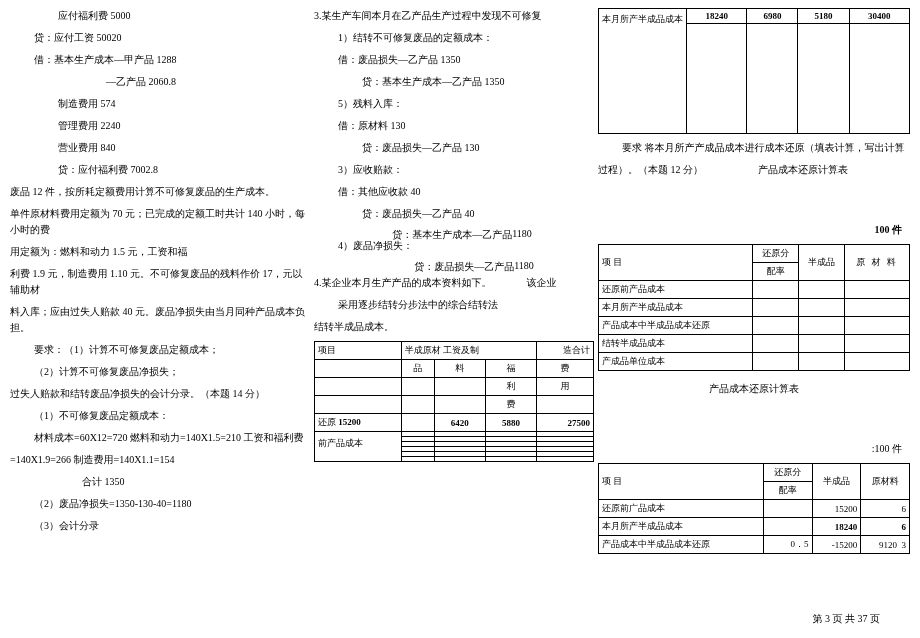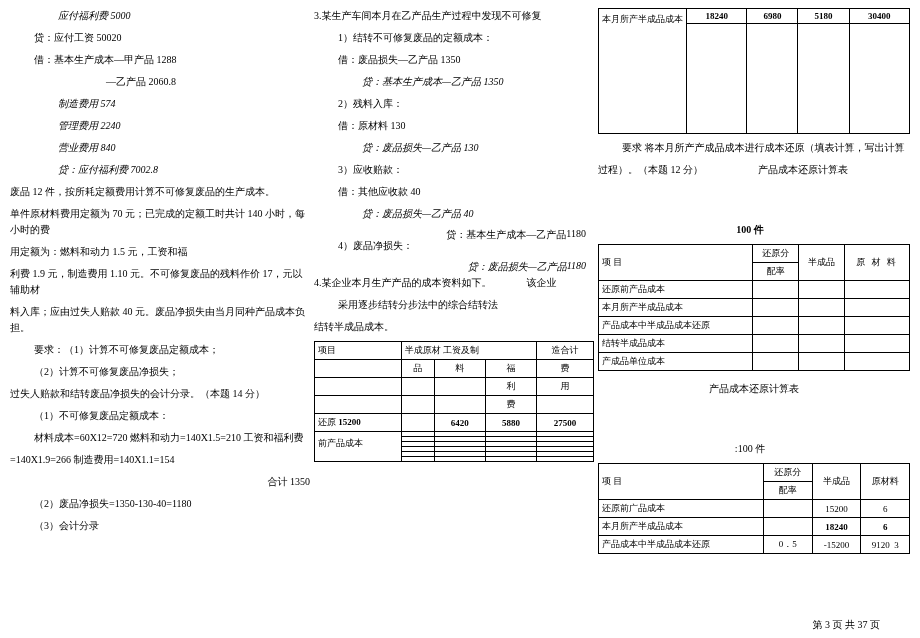--- a/index.html
+++ b/index.html
@@ -25,46 +25,46 @@
     min-width: 0;
   }
   .col1 { flex: 0 0 300px; }
   .col2 { flex: 0 0 280px; }
   .col3 { flex: 1; }
   p {
     margin: 0 0 6px 0;
     line-height: 1.6;
   }
   .indent1 { padding-left: 24px; }
-  .indent2 { padding-left: 48px; font-style: italic; }
-  .indent3 { padding-left: 72px; text-align: right; }
+  .indent2 { padding-left: 48px; }
+  .indent3 { padding-left: 72px; }
   .indent4 { padding-left: 96px; }
   .bold { font-weight: bold; }
 
   table {
     border-collapse: collapse;
     font-size: 9.5px;
     width: 100%;
   }
   td, th {
     border: 1px solid #000;
     padding: 3px 4px;
     text-align: center;
     white-space: nowrap;
   }
-  .right { text-align: center; margin-top: 44px; }
+  .right { text-align: right; margin-top: 44px; }
   .left { text-align: left !important; }
   .small-table td, .small-table th { padding: 2px 3px; font-size: 9px; }
   .footer {
     position: absolute;
-    bottom: 6px;
+    bottom: 12px;
     right: 40px;
     font-size: 10px;
   }
-  .entry-row { display: flex; justify-content: flex-end; padding-right: 8px;}
+  .entry-row { display: flex; justify-content: center; padding-right: 8px;}
   .wide { letter-spacing: 2px; }
   .sp { display:inline-block; }
 </style>
 </head>
 <body>
 
 <div class="page">
 
   <div class="col col1">
     <p class="indent2">应付福利费 5000</p>
@@ -92,21 +92,21 @@
     <p class="indent3">合计 1350</p>
     <p class="indent1">（2）废品净损失=1350-130-40=1180</p>
     <p class="indent1">（3）会计分录</p>
   </div>
 
   <div class="col col2">
     <p>3.某生产车间本月在乙产品生产过程中发现不可修复</p>
     <p class="indent1">1）结转不可修复废品的定额成本：</p>
     <p class="indent1">借：废品损失—乙产品 1350</p>
     <p class="indent2">贷：基本生产成本—乙产品 1350</p>
-    <p class="indent1">2）残料入库：</p>
+    <p class="indent1">5）残料入库：</p>
     <p class="indent1">借：原材料 130</p>
     <p class="indent2">贷：废品损失—乙产品 130</p>
     <p class="indent1">3）应收赔款：</p>
     <p class="indent1">借：其他应收款 40</p>
     <p class="indent2">贷：废品损失—乙产品 40</p>
 
     <div class="entry-row indent1">
       <span>贷：基本生产成本—乙产品</span>
       <span>1180</span>
     </div>

